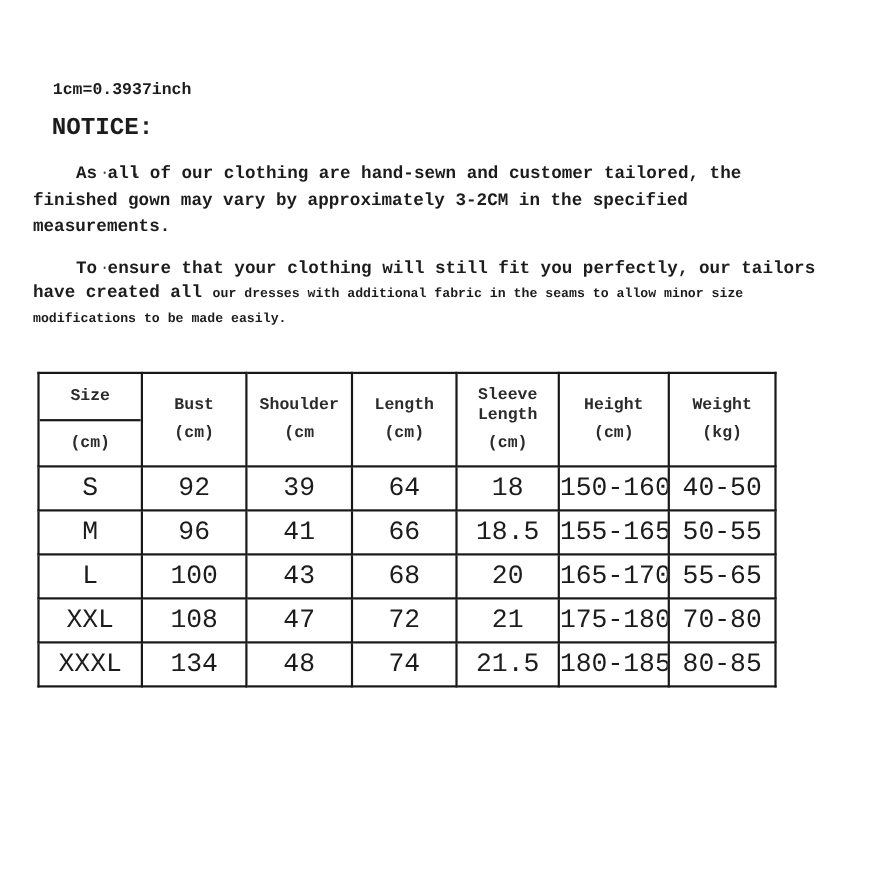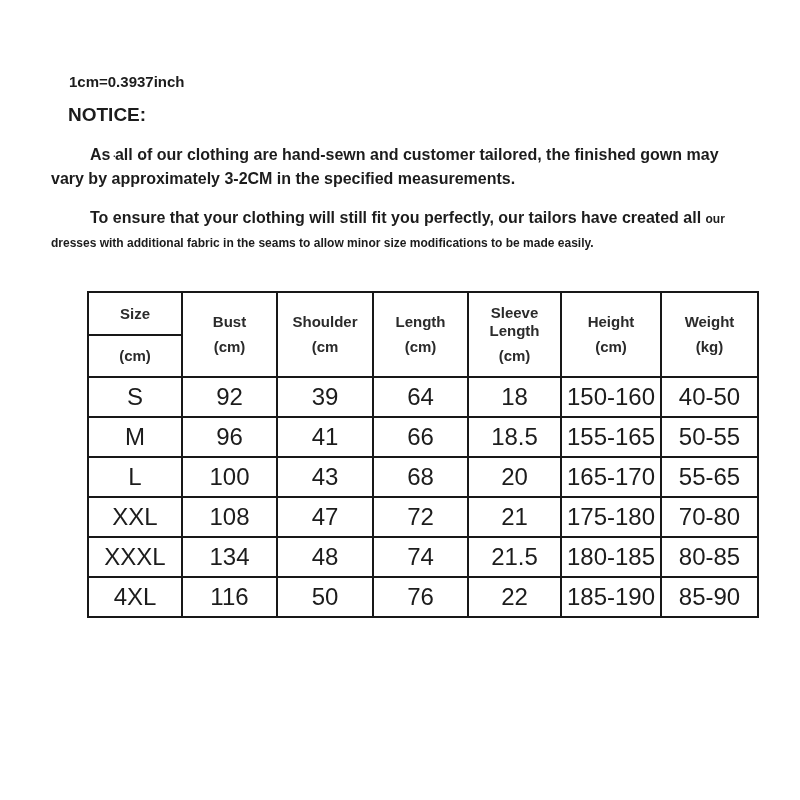--- a/index.html
+++ b/index.html
@@ -3,50 +3,50 @@
 <meta charset="utf-8">
 <style>
   html, body { margin: 0; padding: 0; }
   body {
     width: 800px; height: 800px;
     background: #ffffff;
     font-family: "Liberation Sans", sans-serif;
     color: #1c1c1c;
     overflow: hidden;
   }
-  .page { width: 800px; height: 800px; padding: 73px 45px 0 51px; box-sizing: border-box; }
+  .page { width: 800px; height: 800px; padding: 73px 45px 0 30px; box-sizing: border-box; font-family: Liberation Mono, monospace; }
 
   .conversion-note {
     margin-left: 18px;
     font-size: 15px; font-weight: 700;
     margin-bottom: 14px;
   }
   .notice-heading {
     margin-left: 17px;
-    font-size: 19px; font-weight: 700;
+    font-size: 22px; font-weight: 700;
     margin-bottom: 17px;
   }
   .notice-item { position: relative; font-weight: 700; }
   .bullet {
     position: absolute; left: 22px; top: 0;
     font-size: 14px; font-weight: 400; color: #3a3a3a;
     line-height: inherit;
   }
   .item-a { font-size: 15px; line-height: 28px; text-indent: 67px; }
   .item-b { text-indent: 39px; }
   .item-3 { font-size: 16px; line-height: 24px; margin-top: 10px; }
   .item-4 { font-size: 16.5px; line-height: 22px; margin-top: 15px; }
   .seg-small { font-size: 16px; }
   .seg-large { font-size: 12px; }
 
   table.size-chart {
     border-collapse: collapse;
     table-layout: fixed;
     width: 670px;
-    margin: 37px 0 0 36px;
+    margin: 37px 0 0 4px;
   }
   .size-chart th, .size-chart td {
     border: 2px solid #181818;
     padding: 0;
     text-align: center;
     overflow: hidden;
   }
   .size-chart th {
     height: 83px;
     font-size: 15px; font-weight: 700; color: #2b2b2b;
@@ -175,25 +175,16 @@
         </tr>
         <tr>
           <td>XXXL</td>
           <td>134</td>
           <td>48</td>
           <td>74</td>
           <td>21.5</td>
           <td>180-185</td>
           <td>80-85</td>
         </tr>
-        <tr>
-          <td>4XL</td>
-          <td>116</td>
-          <td>50</td>
-          <td>76</td>
-          <td>22</td>
-          <td>185-190</td>
-          <td>85-90</td>
-        </tr>
       </tbody>
   </table>
 
 </div>
 
 </body></html>

